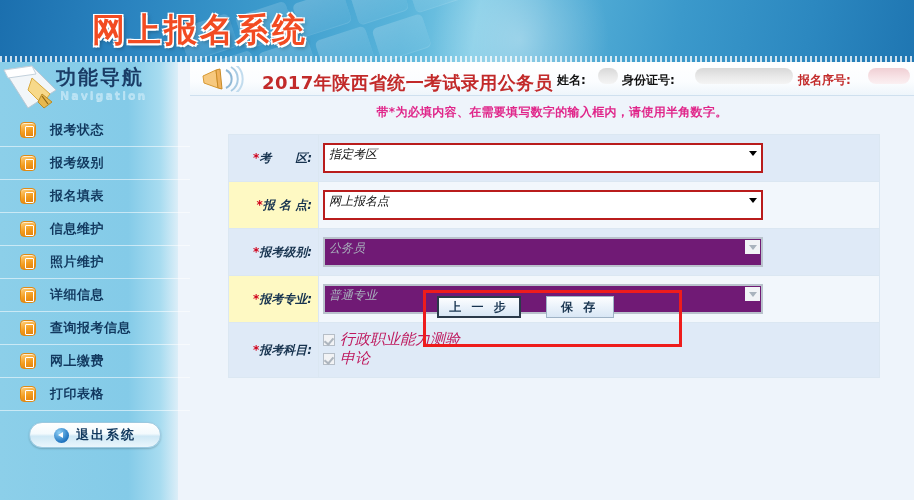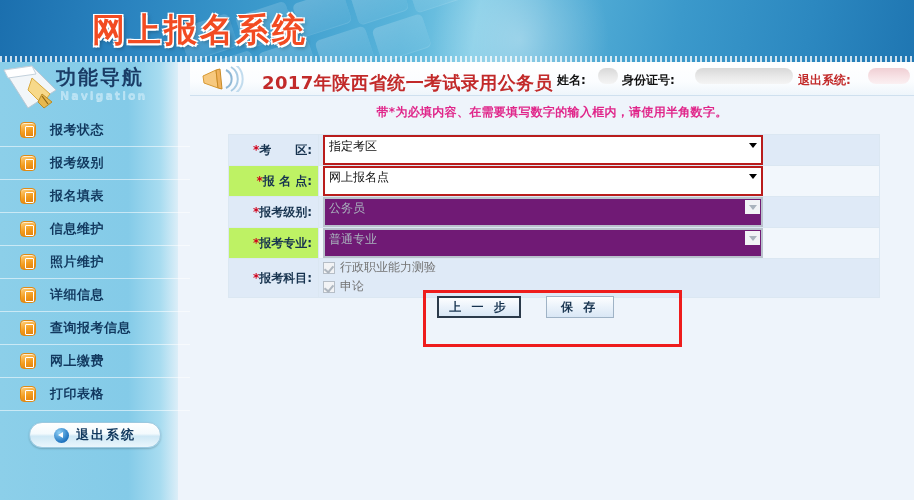--- a/index.html
+++ b/index.html
@@ -210,33 +210,34 @@
     width: 652px;
     border: 1px solid #c8dced;
     border-collapse: collapse;
     background: #fff;
   }
   .form-table tr { height: 22px; }
   .form-table tr.alt td { background: #f2f7fc; }
   .form-table td {
     border: 1px solid #dbe7f2;
     background: #dfeaf7;
-    padding: 0;
+    padding: 8px;
+    font-style: italic;
   }
   .form-table td.lbl {
     width: 90px;
     text-align: right;
     padding-right: 6px;
     font-size: 12px;
     font-weight: bold;
     color: #17334f;
     background: #dfeaf7;
     white-space: nowrap;
   }
-  .form-table tr.alt td.lbl { background: #bef264; }
+  .form-table tr.alt td.lbl { background: #fef9c3; }
   .form-table td.lbl .star { color: #d0021b; font-weight: bold; }
   .form-table td.fld { padding-left: 4px; }
 
   .sel {
     position: relative;
     display: inline-block;
     width: 440px; height: 30px;
     background: #fff;
     border: 2px solid #b91c1c;
     vertical-align: middle;
@@ -280,22 +281,22 @@
   .chk-box::after {
     content: "";
     position: absolute; left: 2px; top: 1px;
     width: 4px; height: 7px;
     border-right: 2px solid #aeb6bf;
     border-bottom: 2px solid #aeb6bf;
     transform: rotate(40deg);
   }
   .chk-label {
     margin-left: 5px;
-    font-size: 12px;
-    color: #737373;
+    font-size: 15px;
+    color: #be185d;
   }
 
   
   .annot {
     position: absolute;
     left: 233px; top: 228px;
     width: 259px; height: 57px;
     border: 3px solid #ee1c1c;
     pointer-events: none;
     z-index: 5;
@@ -417,21 +418,21 @@
         <path d="M36 -1 a18 18 0 0 1 0 28" fill="none" stroke="#c2dcee" stroke-width="2"></path>
       </svg>
       <div class="head-title">2017年陕西省统一考试录用公务员</div>
 
       <div class="head-field hf-name">姓名:</div>
       <div class="redact r-name"></div>
 
       <div class="head-field hf-id">身份证号:</div>
       <div class="redact r-id"></div>
 
-      <div class="head-field hf-seq">退出系统:</div>
+      <div class="head-field hf-seq">报名序号:</div>
       <div class="redact r-seq"></div>
     </div>
 
     <div class="notice">带*为必填内容、在需要填写数字的输入框内，请使用半角数字。</div>
 
     <table class="form-table">
       <tbody>
           <tr>
         <td class="lbl">
           <span class="star">*</span><span>考　　区:</span>

